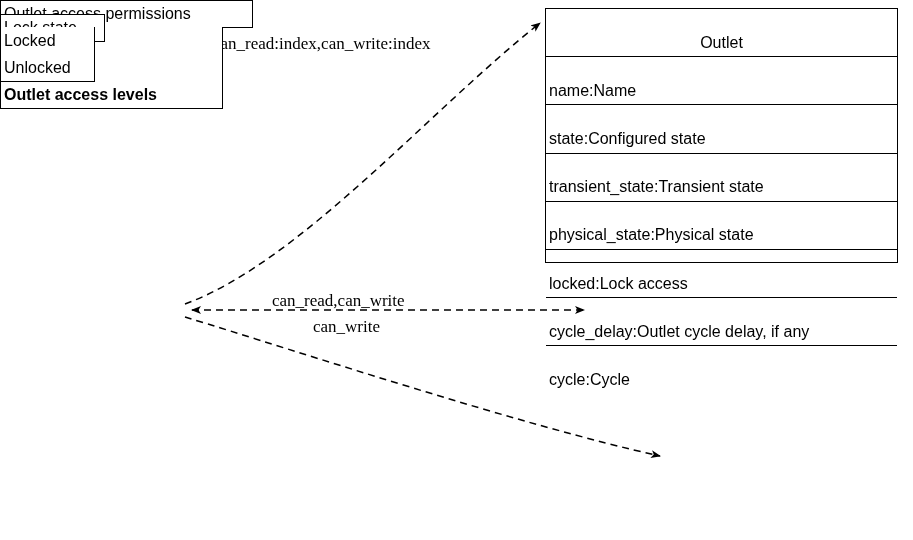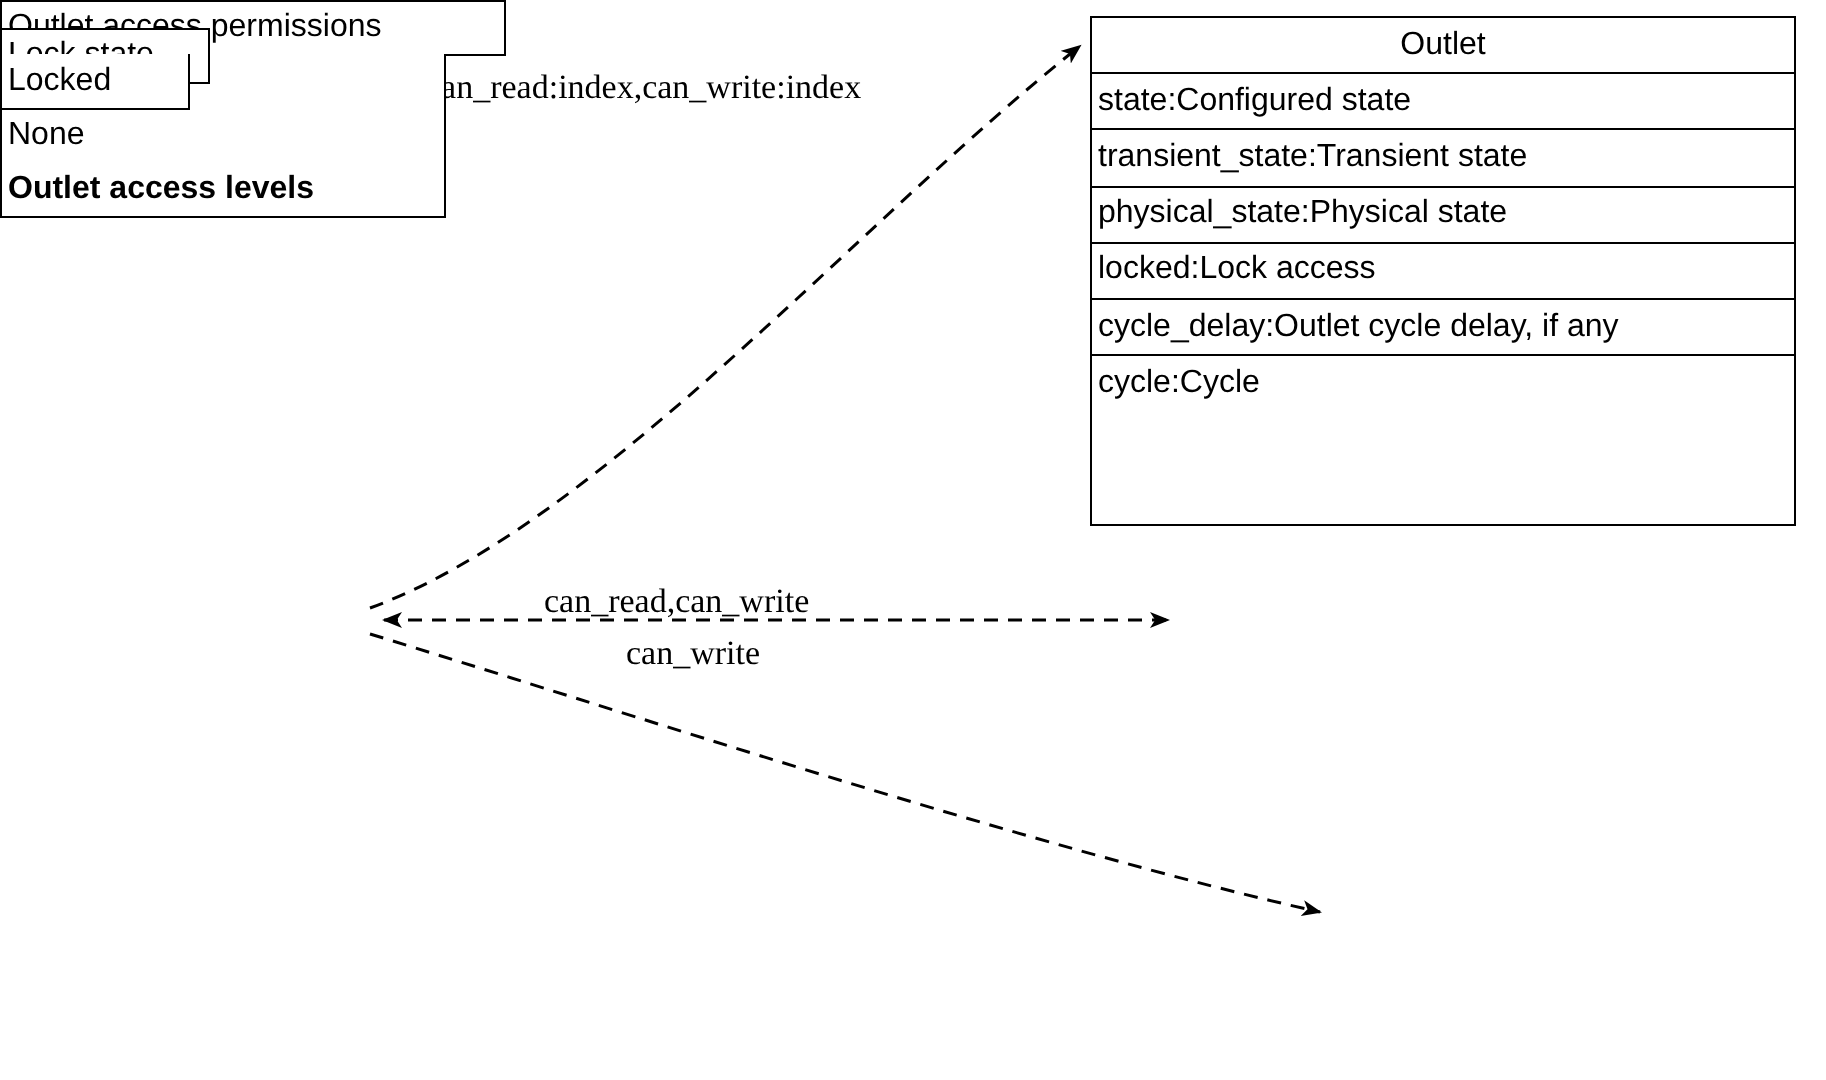--- a/index.html
+++ b/index.html
@@ -42,20 +42,21 @@
   }
   
   #outlet-record {
     left: 545px;
     top: 8px;
     width: 353px;
     height: 255px;
   }
   #outlet-record .rec-row {
     height: 28.2px;
+    margin-top: 20px;
   }
   
   #configured-state-record {
     left: 16px;
     top: 297px;
     width: 165px;
     height: 85px;
     border: none;
   }
   #configured-state-record .hdr {
@@ -208,20 +209,21 @@
   </svg>
 
   <div class="edge-label" id="label-index">can_read:index,can_write:index</div>
 
   <div class="edge-label" id="label-rw">can_read,can_write</div>
 
   <div class="edge-label" id="label-w">can_write</div>
 
   <div class="record" id="outlet-record">
     <div class="rec-row center">Outlet</div>
+    <div class="rec-row">name:Name</div>
     <div class="rec-row">state:Configured state</div>
     <div class="rec-row">transient_state:Transient state</div>
     <div class="rec-row">physical_state:Physical state</div>
     <div class="rec-row">locked:Lock access</div>
     <div class="rec-row">cycle_delay:Outlet cycle delay, if any</div>
     <div class="rec-row">cycle:Cycle</div>
   </div>
 
   <div id="configured-state-record">
     <div class="hdr">Configured state</div>
@@ -232,15 +234,16 @@
   <div id="permissions-record">
     <div class="hdr">Outlet access permissions</div>
     <div class="sub r1">Full</div>
     <div class="sub r2">None</div>
     <div class="sub r3">Outlet access levels</div>
   </div>
 
   <div id="lock-state-record">
     <div class="hdr">Lock state</div>
     <div class="sub r1">Locked</div>
+    <div class="sub r2">Unlocked</div>
   </div>
 
 </div>
 
 </body></html>

